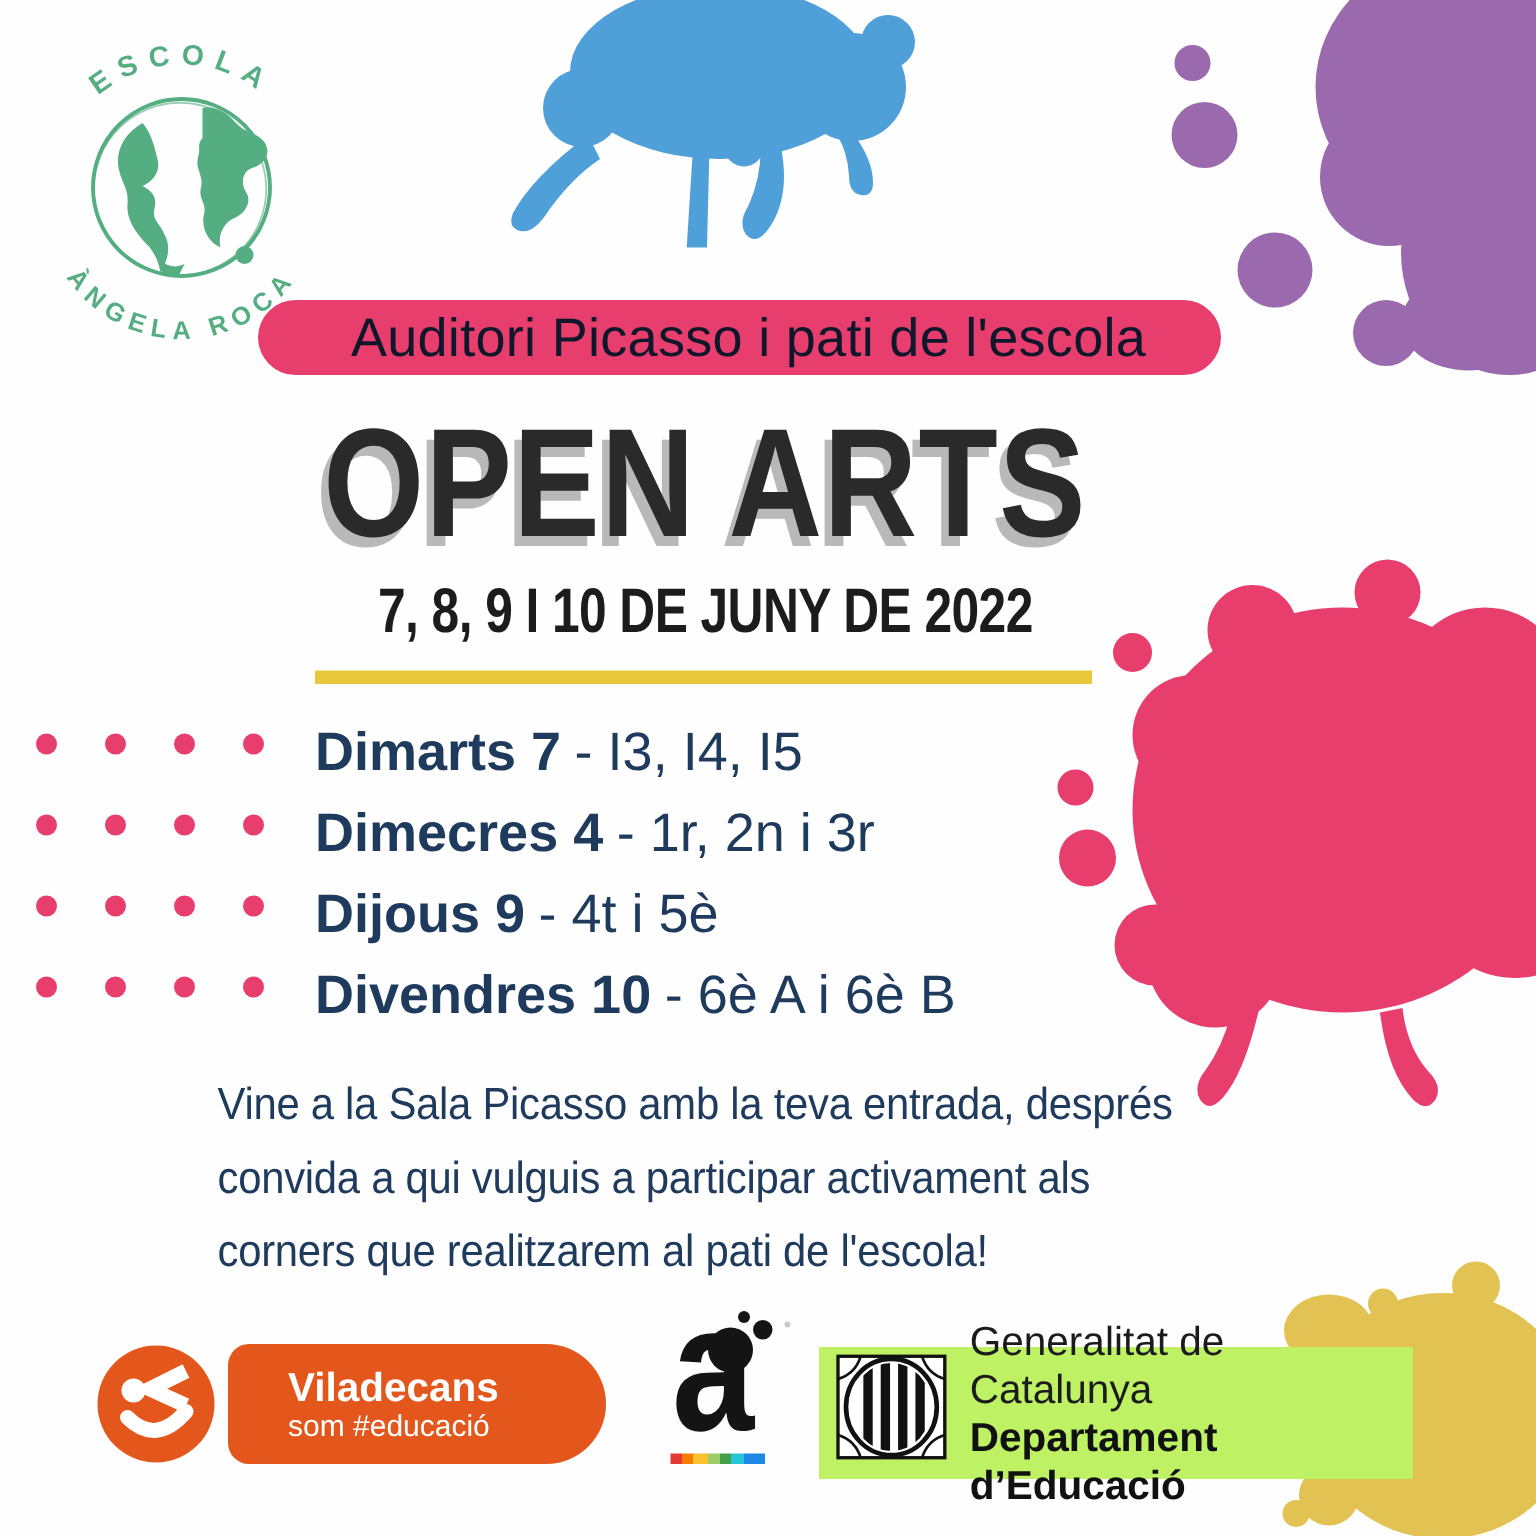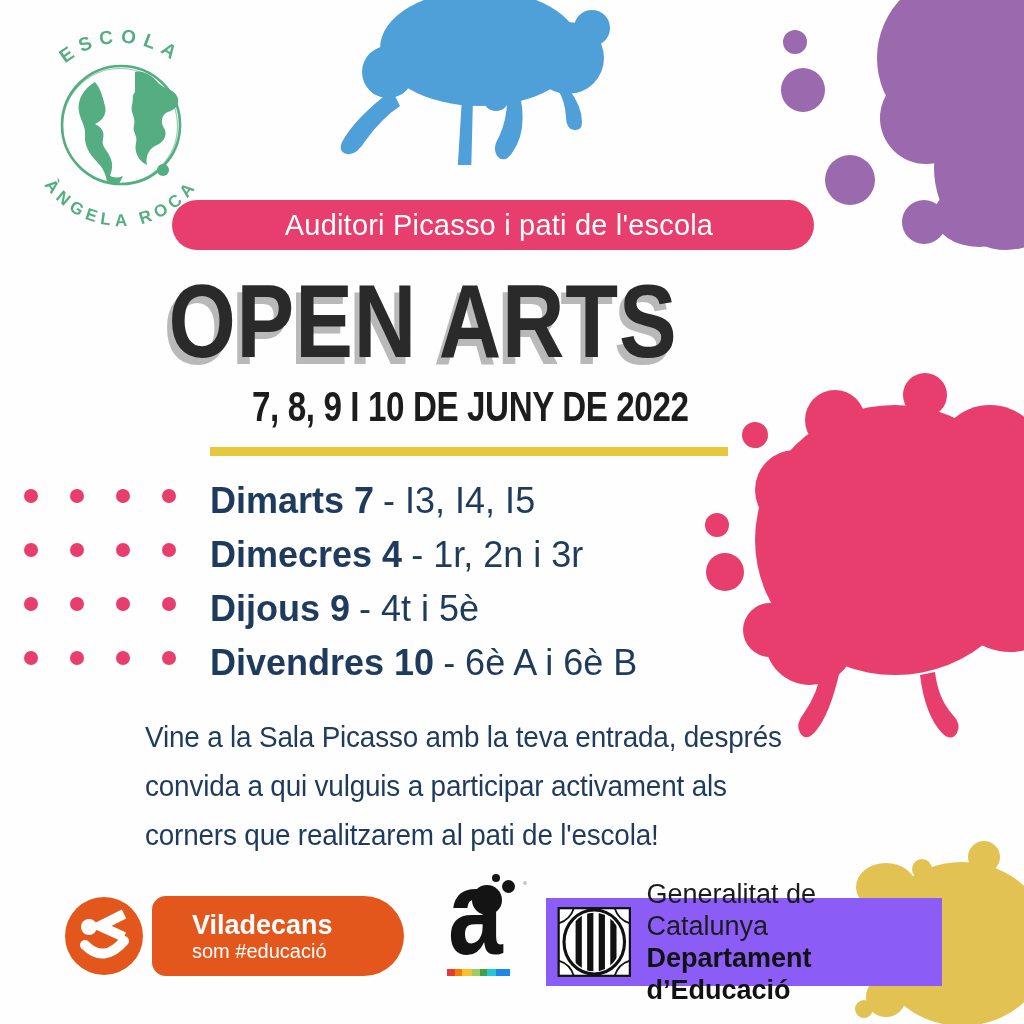--- a/index.html
+++ b/index.html
@@ -3,24 +3,24 @@
 <meta charset="utf-8">
 <style>
   html,body{margin:0;padding:0;background:#ffffff;}
   #poster{position:relative;width:1024px;height:1024px;background:#fefefe;overflow:hidden;
           font-family:"Liberation Sans",sans-serif;}
   .abs{position:absolute;}
 
   
   #venue-banner{left:172px;top:200px;width:642px;height:50px;border-radius:26px;
     display:flex;align-items:center;justify-content:center;}
-  #venue-banner span{color:#ffffff;font-size:29px;letter-spacing:.2px;margin-left:12px;}
-
-  
-  #title-wrap{left:120px;top:268px;width:700px;}
+  #venue-banner span{color:#0f172a;font-size:36px;letter-spacing:.2px;margin-left:12px;}
+
+  
+  #title-wrap{left:120px;top:268px;width:700px;text-align:center;}
   #title-wrap h1{margin:0;font-size:103px;line-height:108px;font-weight:700;color:#2a2a2a;
     display:inline-block;transform:scaleX(.84);transform-origin:center;
     letter-spacing:1px;text-shadow:-6px 7px 0 #b9b9b9;white-space:nowrap;}
   #dates-wrap{left:120px;top:383px;width:700px;text-align:center;}
   #dates-wrap span{display:inline-block;font-size:42px;font-weight:700;color:#1c1c1c;
     transform:scaleX(.79);transform-origin:center;letter-spacing:-.5px;white-space:nowrap;}
   #yellow-underline{left:210px;top:447px;width:518px;height:9px;}
 
   
   #dots-grid{left:24px;top:489px;display:grid;grid-template-columns:repeat(4,14px);
@@ -52,22 +52,22 @@
   
   #angela-mark{left:440px;top:852px;width:130px;height:135px;}
   #angela-mark .letter{position:absolute;left:8px;top:0;font-size:120px;line-height:120px;
     font-weight:700;color:#141414;display:inline-block;transform:scaleX(.82);transform-origin:left;}
   .blob-dot{position:absolute;border-radius:50%;background:#141414;}
   #rainbow-bar{position:absolute;left:7px;top:117px;width:63px;height:7px;
     background:linear-gradient(to right,#e53935 0 12%,#f57c00 12% 24%,#fbc02d 24% 40%,
       #9ccc65 40% 52%,#43a047 52% 64%,#26c6da 64% 78%,#1e88e5 78% 100%);}
 
   
-  #gencat{left:546px;top:898px;width:396px;height:88px;background:#8b5cf6;z-index:3;
-    display:flex;align-items:center;gap:14px;padding-left:10px;box-sizing:border-box;}
+  #gencat{left:546px;top:898px;width:396px;height:88px;background:#bef264;z-index:3;
+    display:flex;gap:14px;padding-left:10px;box-sizing:border-box;}
   #gencat .gtxt{display:flex;flex-direction:column;justify-content:center;}
   #gencat .g1{font-size:27px;color:#1b1b1b;font-weight:400;line-height:32px;}
   #gencat .g2{font-size:27px;color:#111;font-weight:700;line-height:32px;}
 
   svg{display:block;}
 </style>
 </head>
 <body>
 
 <div id="poster">

